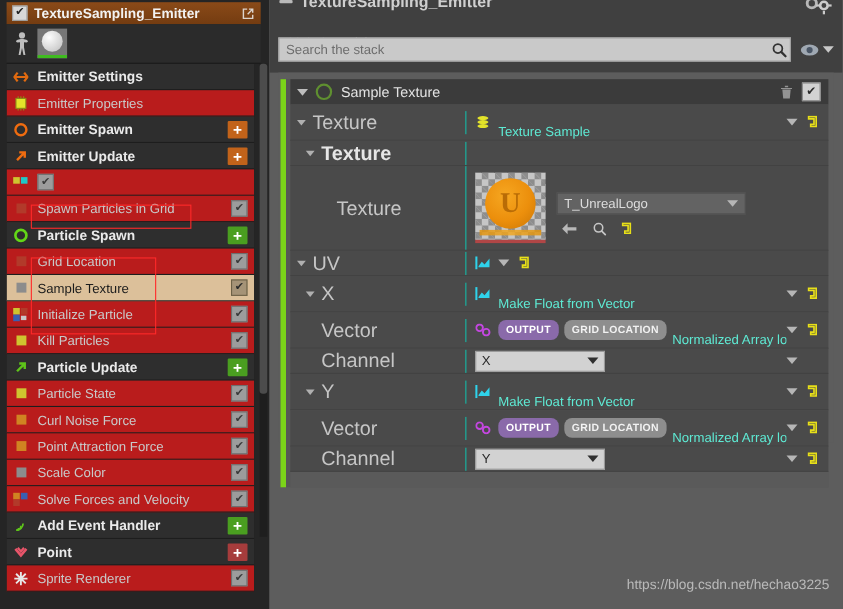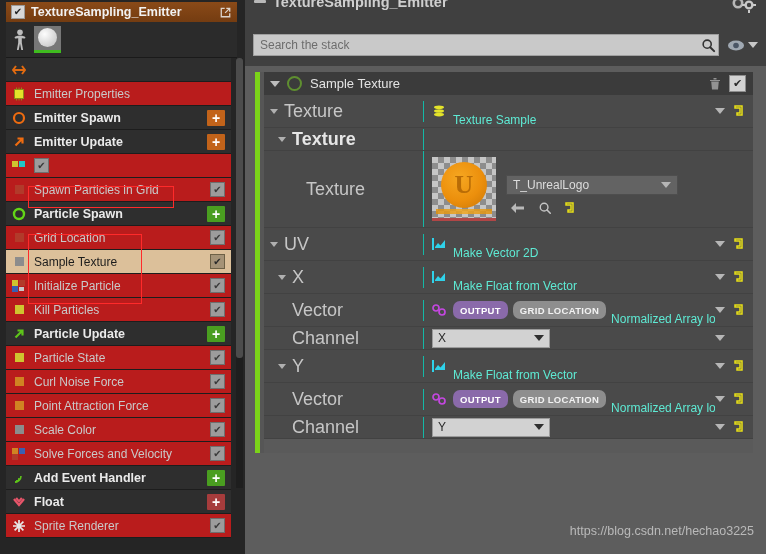--- a/index.html
+++ b/index.html
@@ -281,20 +281,21 @@
     </div>
 
     <div class="stack-list" id="stack-list">
         <div class="row group">
           <span class="ico">
             <svg viewBox="0 0 14 14" width="14" height="14">
               <path d="M1 7h12" stroke="#e06a10" stroke-width="2"></path>
               <path d="M4 3L1 7l3 4M10 3l3 4-3 4" fill="none" stroke="#e06a10" stroke-width="2"></path>
             </svg>
           </span>
+          <span class="label">Emitter Settings</span>
           <span class="right"></span>
         </div>
         <div class="row module">
           <span class="ico">
             <svg viewBox="0 0 14 14" width="14" height="14">
               <rect x="2.5" y="2.5" width="9" height="9" fill="#e3e32a" stroke="#8d8d17"></rect>
               <g fill="#8d8d17">
                 <rect x="4" y="0.5" width="1" height="2"></rect>
                 <rect x="6.5" y="0.5" width="1" height="2"></rect>
                 <rect x="9" y="0.5" width="1" height="2"></rect>
@@ -476,21 +477,21 @@
             <span class="plus green">+</span>
           </span>
         </div>
         <div class="row group">
           <span class="ico">
             <svg viewBox="0 0 14 14" width="14" height="14">
               <path d="M2 4l5 6 5-6" fill="none" stroke="#e8556a" stroke-width="2.4"></path>
               <path d="M4.2 3l2.8 3.3L9.8 3" fill="none" stroke="#e8556a" stroke-width="2"></path>
             </svg>
           </span>
-          <span class="label">Float</span>
+          <span class="label">Point</span>
           <span class="right">
             <span class="plus red">+</span>
           </span>
         </div>
         <div class="row module">
           <span class="ico">
             <svg viewBox="0 0 14 14" width="14" height="14">
               <g stroke="#e7e7e7" stroke-width="1.7">
                 <path d="M7 1v12M1 7h12M2.6 2.6l8.8 8.8M11.4 2.6l-8.8 8.8"></path>
               </g>
@@ -633,21 +634,20 @@
           <div class="prow">
             <div class="pname">
               <span class="tri small"></span>
               <span>UV</span>
             </div>
             <div class="pval">
               <svg class="vtype-ico" viewBox="0 0 14 12">
                 <rect x="0" y="0" width="2" height="12" fill="#2fd2ea"></rect>
                 <path d="M3 9l3-4 2.5 2.5L13 2v8H3z" fill="#2fd2ea"></path>
               </svg>
-              <span class="vtext">Make Vector 2D</span>
               <span class="rowtools">
                 <span class="caret"></span>
                 <svg class="reset-ico" viewBox="0 0 11 12">
                   <path d="M1 1h7v9H3v-2h3V3H1z" fill="none" stroke="#e8e018" stroke-width="1.5"></path>
                 </svg>
               </span>
             </div>
           </div>
 
           <div class="prow">

